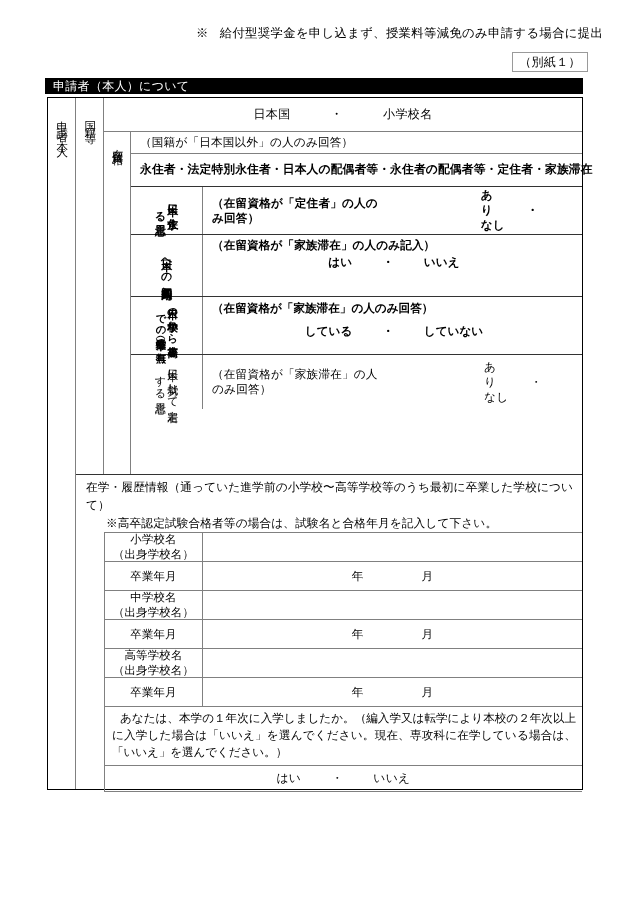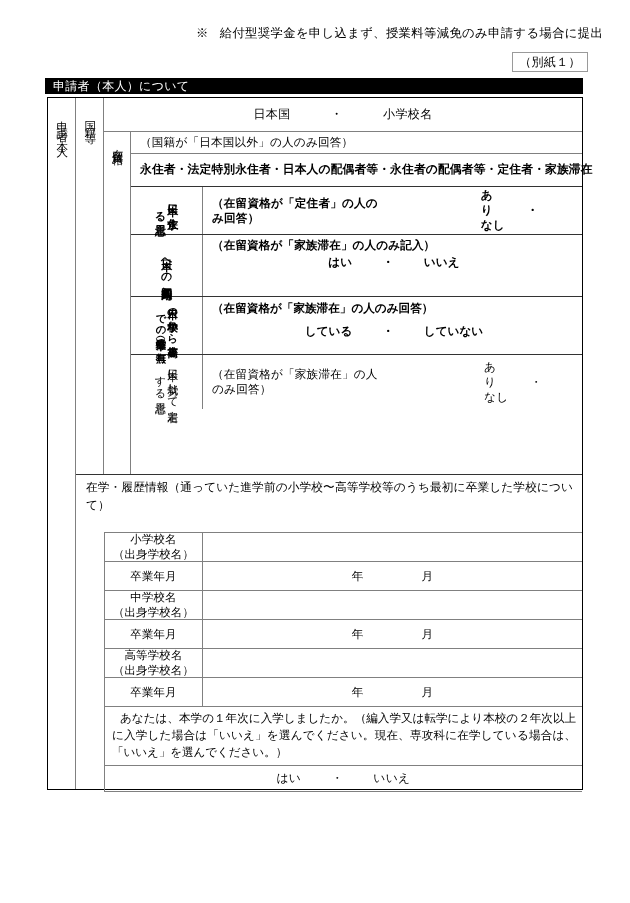--- a/index.html
+++ b/index.html
@@ -399,20 +399,21 @@
         </div>
 
       </div>
     </div>
 
     <div style="position:absolute;left:28px;top:376px;right:0;bottom:0;box-sizing:border-box;">
 
       <div style="border-top:1px solid #333333;box-sizing:border-box;">
         <div class="edu-note">
           <span style="display:block;">在学・履歴情報（通っていた進学前の小学校〜高等学校等のうち最初に卒業した学校について）</span>
+          <span class="l2">※高卒認定試験合格者等の場合は、試験名と合格年月を記入して下さい。</span>
         </div>
       </div>
 
       <div style="position:absolute;left:28px;right:0;top:58px;box-sizing:border-box;border-bottom:1px solid #808080;border-right:0;">
 
         <div class="edu-row" style="height:29px;">
           <div class="edu-key">
             <span>小学校名</span>
             <span>（出身学校名）</span>
           </div>

